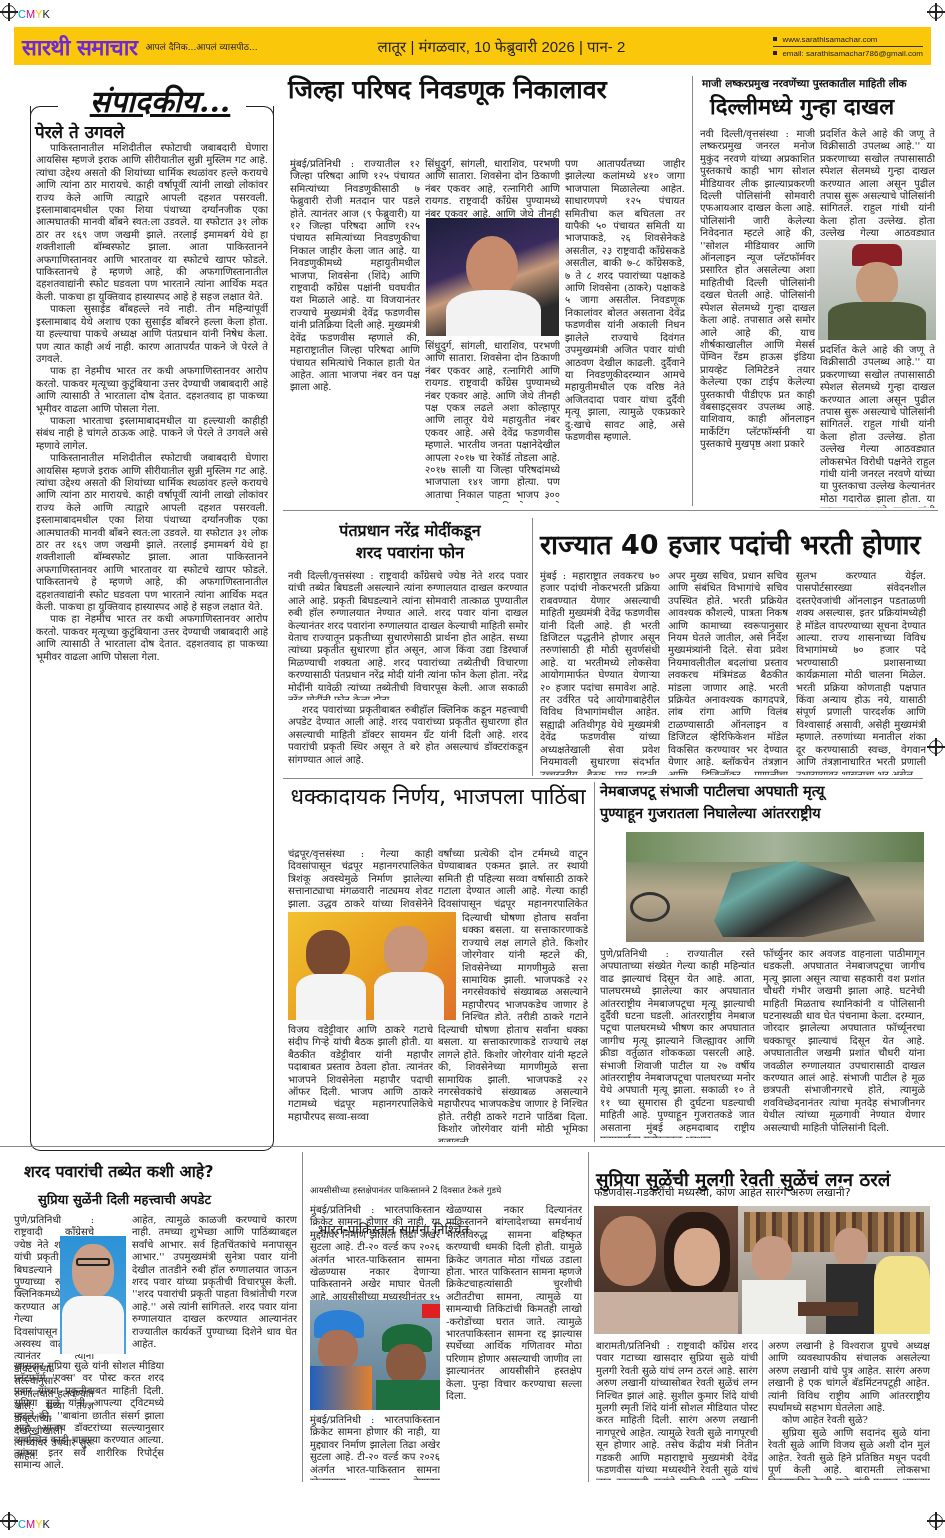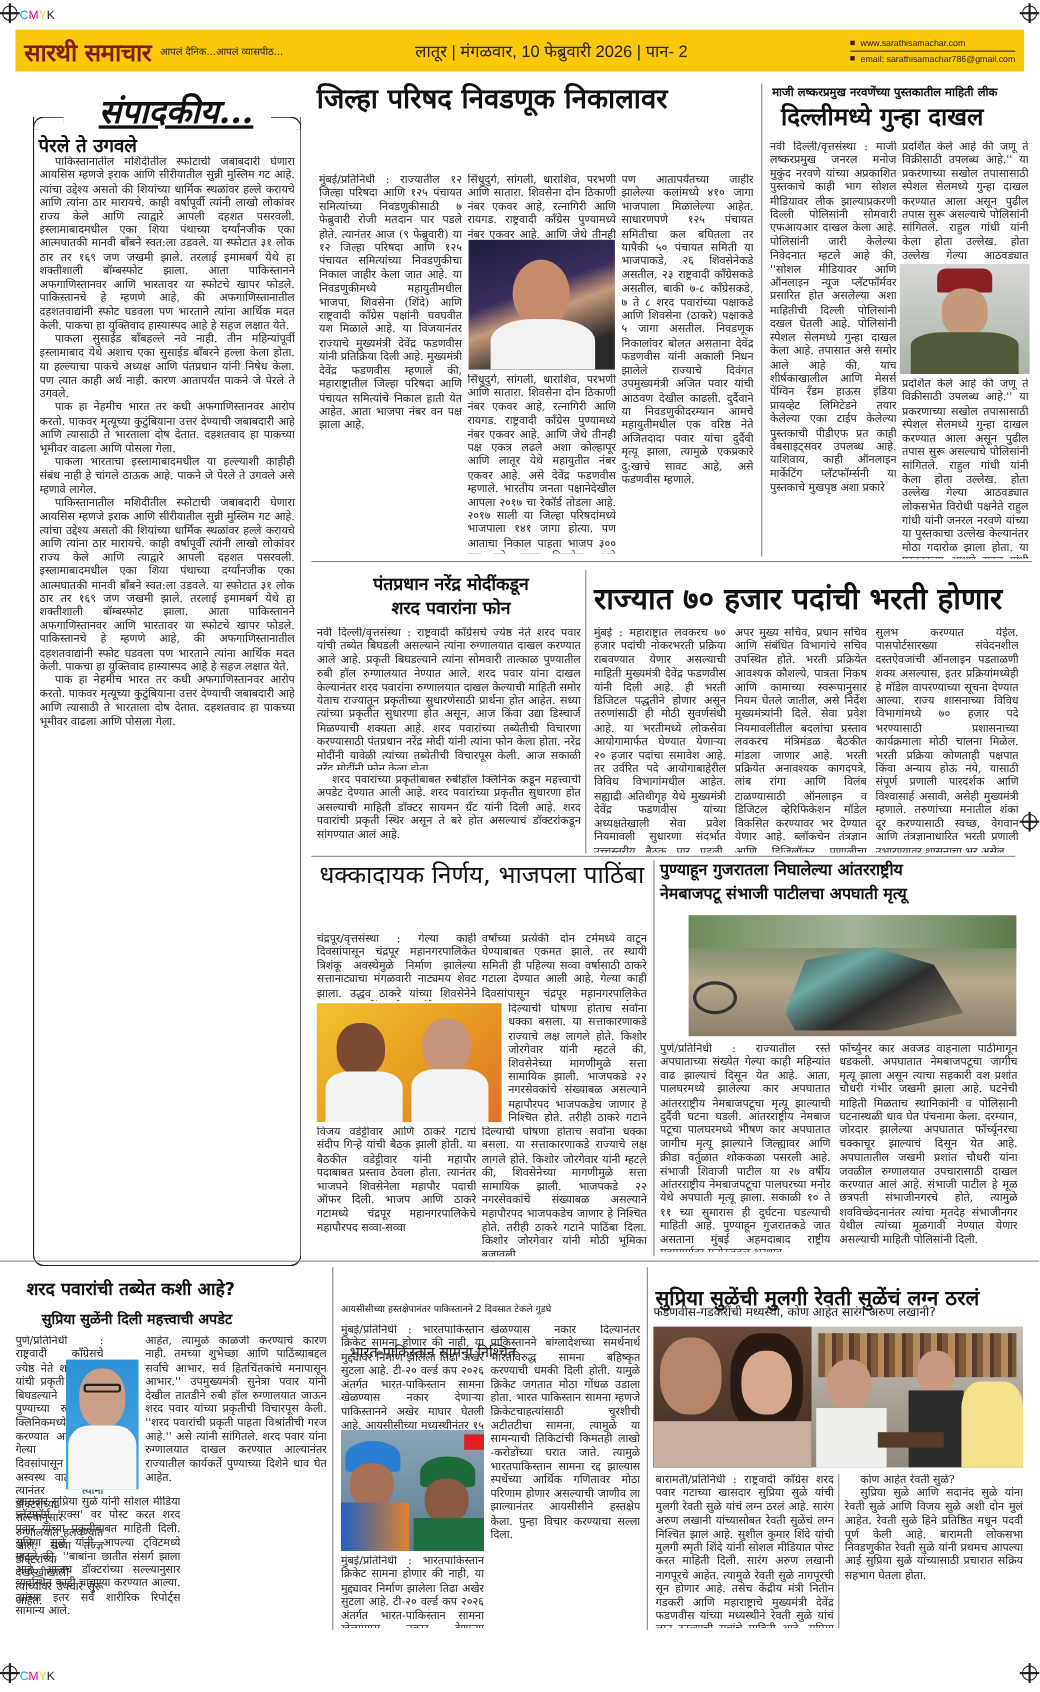--- a/index.html
+++ b/index.html
@@ -4,21 +4,21 @@
 <style>
   *{box-sizing:border-box;margin:0;padding:0}
   body{width:945px;height:1538px;background:#fff;font-family:"DejaVu Serif",serif;color:#111;position:relative;overflow:hidden}
   .reg{position:absolute;width:18px;height:18px}
   .reg:before{content:"";position:absolute;left:2px;top:2px;width:12px;height:12px;border:1.5px solid #222;border-radius:50%}
   .reg:after{content:"";position:absolute;left:8px;top:0;width:1.5px;height:18px;background:#222}
   .regh{position:absolute;left:0;top:8px;width:18px;height:1.5px;background:#222}
   .cmyk{position:absolute;font:11px "Liberation Sans",sans-serif}
   .cmyk .c{color:#00a8e0}.cmyk .m{color:#e0007a}.cmyk .y{color:#f5d000}.cmyk .k{color:#222}
   .masthead{position:absolute;left:14px;top:27px;width:917px;height:38px;background:#fbc70a;display:flex;align-items:center;padding:0 8px}
-  .brand{font:bold 22px "DejaVu Sans",sans-serif;color:#7f1d1d;letter-spacing:-0.5px}
+  .brand{font:bold 22px "DejaVu Sans",sans-serif;color:#6d28d9;letter-spacing:-0.5px}
   .tag{font:9px "DejaVu Sans",sans-serif;margin-left:8px;color:#222}
   .dateline{font:15px "Liberation Sans",sans-serif;margin-left:120px;color:#222}
   .contacts{margin-left:auto;font:8px "Liberation Sans",sans-serif;color:#222;line-height:13px}
   .contacts div:first-child{border-bottom:1px solid #333}
   .contacts span.b{display:inline-block;width:4px;height:4px;background:#222;margin-right:5px;vertical-align:middle}
   .col-text{font-size:10px;line-height:12.4px;text-align:justify;color:#222}
   .col-text p{text-indent:14px}
   .box{position:absolute;border:1.5px solid #222;border-radius:10px}
   .vrule{position:absolute;width:1px;background:#888}
   .hrule{position:absolute;height:1px;background:#888}
@@ -97,21 +97,21 @@
 <div class="hrule" style="left:283px;top:510px;width:655px"></div>
 
 <h2 class="abs" style="left:290px;top:520px;width:240px;text-align:center;font-size:16px;line-height:22px">
   <div>पंतप्रधान नरेंद्र मोदींकडून</div>
   <div>शरद पवारांना फोन</div>
 </h2>
 <div class="abs col-text" style="left:288px;top:570px;width:240px;height:130px;overflow:hidden">नवी दिल्ली/वृत्तसंस्था : राष्ट्रवादी काँग्रेसचे ज्येष्ठ नेते शरद पवार यांची तब्येत बिघडली असल्याने त्यांना रुग्णालयात दाखल करण्यात आले आहे. प्रकृती बिघडल्याने त्यांना सोमवारी तात्काळ पुण्यातील रुबी हॉल रुग्णालयात नेण्यात आले. शरद पवार यांना दाखल केल्यानंतर शरद पवारांना रुग्णालयात दाखल केल्याची माहिती समोर येताच राज्यातून प्रकृतीच्या सुधारणेसाठी प्रार्थना होत आहेत. सध्या त्यांच्या प्रकृतीत सुधारणा होत असून, आज किंवा उद्या डिस्चार्ज मिळण्याची शक्यता आहे. शरद पवारांच्या तब्येतीची विचारणा करण्यासाठी पंतप्रधान नरेंद्र मोदी यांनी त्यांना फोन केला होता. नरेंद्र मोदींनी यावेळी त्यांच्या तब्येतीची विचारपूस केली. आज सकाळी नरेंद्र मोदींनी फोन केला होता.</div>
 <div class="abs col-text" style="left:288px;top:704px;width:240px;height:70px;overflow:hidden;text-indent:14px">शरद पवारांच्या प्रकृतीबाबत रुबीहॉल क्लिनिक कडून महत्त्वाची अपडेट देण्यात आली आहे. शरद पवारांच्या प्रकृतीत सुधारणा होत असल्याची माहिती डॉक्टर सायमन ग्रँट यांनी दिली आहे. शरद पवारांची प्रकृती स्थिर असून ते बरे होत असल्याचं डॉक्टरांकडून सांगण्यात आलं आहे.</div>
 <div class="vrule" style="left:532px;top:518px;height:258px"></div>
 
-<h1 class="abs" style="left:540px;top:525px;font-size:27px;white-space:nowrap">राज्यात ७० हजार पदांची भरती होणार</h1>
+<h1 class="abs" style="left:540px;top:525px;font-size:27px;white-space:nowrap">राज्यात 40 हजार पदांची भरती होणार</h1>
 <div class="abs col-text" style="left:540px;top:570px;width:120px;height:205px;overflow:hidden">मुंबई : महाराष्ट्रात लवकरच ७० हजार पदांची नोकरभरती प्रक्रिया राबवण्यात येणार असल्याची माहिती मुख्यमंत्री देवेंद्र फडणवीस यांनी दिली आहे. ही भरती डिजिटल पद्धतीने होणार असून तरुणांसाठी ही मोठी सुवर्णसंधी आहे. या भरतीमध्ये लोकसेवा आयोगामार्फत घेण्यात येणाऱ्या २० हजार पदांचा समावेश आहे. तर उर्वरित पदे आयोगाबाहेरील विविध विभागांमधील आहेत. सह्याद्री अतिथीगृह येथे मुख्यमंत्री देवेंद्र फडणवीस यांच्या अध्यक्षतेखाली सेवा प्रवेश नियमावली सुधारणा संदर्भात उच्चस्तरीय बैठक पार पडली. बैठकीस मुख्य सचिव राजेश अग्रवाल तसेच सर्व</div>
 <div class="abs col-text" style="left:668px;top:570px;width:120px;height:205px;overflow:hidden">अपर मुख्य सचिव, प्रधान सचिव आणि संबंधित विभागांचे सचिव उपस्थित होते. भरती प्रक्रियेत आवश्यक कौशल्ये, पात्रता निकष आणि कामाच्या स्वरूपानुसार नियम घेतले जातील, असे निर्देश मुख्यमंत्र्यांनी दिले. सेवा प्रवेश नियमावलीतील बदलांचा प्रस्ताव लवकरच मंत्रिमंडळ बैठकीत मांडला जाणार आहे. भरती प्रक्रियेत अनावश्यक कागदपत्रे, लांब रांगा आणि विलंब टाळण्यासाठी ऑनलाइन व डिजिटल व्हेरिफिकेशन मॉडेल विकसित करण्यावर भर देण्यात येणार आहे. ब्लॉकचेन तंत्रज्ञान आणि डिजिलॉकर प्रणालीचा वापर करून प्रमाणपत्र पडताळणी</div>
 <div class="abs col-text" style="left:796px;top:570px;width:130px;height:205px;overflow:hidden">सुलभ करण्यात येईल. पासपोर्टसारख्या संवेदनशील दस्तऐवजांची ऑनलाइन पडताळणी शक्य असल्यास, इतर प्रक्रियांमध्येही हे मॉडेल वापरण्याच्या सूचना देण्यात आल्या. राज्य शासनाच्या विविध विभागांमध्ये ७० हजार पदे भरण्यासाठी प्रशासनाच्या कार्यक्रमाला मोठी चालना मिळेल. भरती प्रक्रिया कोणताही पक्षपात किंवा अन्याय होऊ नये, यासाठी संपूर्ण प्रणाली पारदर्शक आणि विश्वासार्ह असावी, असेही मुख्यमंत्री म्हणाले. तरुणांच्या मनातील शंका दूर करण्यासाठी स्वच्छ, वेगवान आणि तंत्रज्ञानाधारित भरती प्रणाली उभारण्यावर शासनाचा भर असेल.</div>
 <div class="hrule" style="left:283px;top:778px;width:640px"></div>
 
 <h2 class="abs" style="left:283px;top:782px;width:310px;text-align:center;font-weight:normal;font-size:22px;line-height:30px;white-space:nowrap">
   <div>धक्कादायक निर्णय, भाजपला पाठिंबा</div>
 </h2>
 <div class="abs col-text" style="left:288px;top:848px;width:145px;height:62px;overflow:hidden">चंद्रपूर/वृत्तसंस्था : गेल्या काही दिवसांपासून चंद्रपूर महानगरपालिकेत त्रिशंकू अवस्थेमुळे निर्माण झालेल्या सत्तानाट्याचा मंगळवारी नाट्यमय शेवट झाला. उद्धव ठाकरे यांच्या शिवसेनेने भाजपला पाठिंबा देत काँग्रेस पक्षाला मोठा धक्का दिला. आज महापौर पदाच्या निवडणुकीत शिवसेनेने भाजपला पाठिंबा देत काँग्रेस पक्षाला मोठा धक्का दिला.</div>
 <div class="abs col-text" style="left:438px;top:848px;width:150px;height:62px;overflow:hidden">वर्षांच्या प्रत्येकी दोन टर्ममध्ये वाटून घेण्याबाबत एकमत झाले. तर स्थायी समिती ही पहिल्या सव्वा वर्षासाठी ठाकरे गटाला देण्यात आली आहे. गेल्या काही दिवसांपासून चंद्रपूर महानगरपालिकेत सत्तास्थापनेवरून जाटाघाटी सुरु होत्या. भाजपा ठाकरे गट एकत्र येऊन भाजपचा चंद्रपूर महानगरपालिकेत सत्तेत येणार हे ठरले आहे.</div>
@@ -120,22 +120,22 @@
   <div style="position:absolute;left:8px;top:62px;width:70px;height:50px;border-radius:30% 30% 0 0;background:#f4f4f4"></div>
   <div style="position:absolute;left:96px;top:14px;width:44px;height:50px;border-radius:45%;background:#c8947a"></div>
   <div style="position:absolute;left:86px;top:60px;width:70px;height:52px;border-radius:30% 30% 0 0;background:#f4f4f4"></div>
 </div>
 <div class="abs col-text" style="left:462px;top:912px;width:126px;height:108px;overflow:hidden">दिल्याची घोषणा होताच सर्वांना धक्का बसला. या सत्ताकारणाकडे राज्याचे लक्ष लागले होते. किशोर जोरगेवार यांनी म्हटले की, शिवसेनेच्या मागणीमुळे सत्ता सामायिक झाली. भाजपकडे २२ नगरसेवकांचे संख्याबळ असल्याने महापौरपद भाजपकडेच जाणार हे निश्चित होते. तरीही ठाकरे गटाने पाठिंबा दिला. किशोर जोरगेवार यांनी मोठी भूमिका बजावली.</div>
 <div class="abs col-text" style="left:288px;top:1024px;width:145px;height:118px;overflow:hidden">विजय वडेट्टीवार आणि ठाकरे गटाचे संदीप गिऱ्हे यांची बैठक झाली होती. या बैठकीत वडेट्टीवार यांनी महापौर पदाबाबत प्रस्ताव ठेवला होता. त्यानंतर भाजपने शिवसेनेला महापौर पदाची ऑफर दिली. भाजप आणि ठाकरे गटामध्ये चंद्रपूर महानगरपालिकेचे महापौरपद सव्वा-सव्वा</div>
 <div class="abs col-text" style="left:438px;top:1024px;width:150px;height:118px;overflow:hidden">दिल्याची घोषणा होताच सर्वांना धक्का बसला. या सत्ताकारणाकडे राज्याचे लक्ष लागले होते. किशोर जोरगेवार यांनी म्हटले की, शिवसेनेच्या मागणीमुळे सत्ता सामायिक झाली. भाजपकडे २२ नगरसेवकांचे संख्याबळ असल्याने महापौरपद भाजपकडेच जाणार हे निश्चित होते. तरीही ठाकरे गटाने पाठिंबा दिला. किशोर जोरगेवार यांनी मोठी भूमिका बजावली.</div>
 <div class="vrule" style="left:594px;top:782px;height:360px"></div>
 
 <h2 class="abs" style="left:600px;top:780px;width:325px;font-size:14.5px;line-height:22px;white-space:nowrap">
+  <div>नेमबाजपटू संभाजी पाटीलचा अपघाती मृत्यू</div>
   <div>पुण्याहून गुजरातला निघालेल्या आंतरराष्ट्रीय</div>
-  <div>नेमबाजपटू संभाजी पाटीलचा अपघाती मृत्यू</div>
 </h2>
 <div class="photo" style="left:626px;top:832px;width:298px;height:110px;background:linear-gradient(180deg,#9fb29c 0%,#7e8c6c 25%,#b7aa8e 55%,#8a7d6a 100%)">
   <div style="position:absolute;left:0;top:0;width:298px;height:30px;background:linear-gradient(90deg,#6f8a5a,#a4b39a,#5f7a4c)"></div>
   <div style="position:absolute;left:70px;top:25px;width:180px;height:80px;background:linear-gradient(150deg,#3b3f3a,#6aa8a0 35%,#2c2c2c 60%,#8f8270);clip-path:polygon(10% 80%,20% 20%,55% 5%,85% 25%,100% 80%,60% 100%,15% 100%)"></div>
   <div style="position:absolute;left:4px;top:60px;width:40px;height:30px;border-radius:50%;border:3px solid #333"></div>
 </div>
 <div class="abs col-text" style="left:600px;top:948px;width:155px;height:190px;overflow:hidden">पुणे/प्रतिनिधी : राज्यातील रस्ते अपघाताच्या संख्येत गेल्या काही महिन्यांत वाढ झाल्याचं दिसून येत आहे. आता, पालघरमध्ये झालेल्या कार अपघातात आंतरराष्ट्रीय नेमबाजपटूचा मृत्यू झाल्याची दुर्दैवी घटना घडली. आंतरराष्ट्रीय नेमबाज पटूचा पालघरमध्ये भीषण कार अपघातात जागीच मृत्यू झाल्याने जिल्ह्यावर आणि क्रीडा वर्तुळात शोककळा पसरली आहे. संभाजी शिवाजी पाटील या २७ वर्षीय आंतरराष्ट्रीय नेमबाजपटूचा पालघरच्या मनोर येथे अपघाती मृत्यू झाला. सकाळी १० ते ११ च्या सुमारास ही दुर्घटना घडल्याची माहिती आहे. पुण्याहून गुजरातकडे जात असताना मुंबई अहमदाबाद राष्ट्रीय महामार्गावर मनोरजवळ भरधाव</div>
 <div class="abs col-text" style="left:763px;top:948px;width:162px;height:190px;overflow:hidden">फॉर्च्युनर कार अवजड वाहनाला पाठीमागून धडकली. अपघातात नेमबाजपटूचा जागीच मृत्यू झाला असून त्याचा सहकारी वश प्रशांत चौधरी गंभीर जखमी झाला आहे. घटनेची माहिती मिळताच स्थानिकांनी व पोलिसानी घटनास्थळी धाव घेत पंचनामा केला. दरम्यान, जोरदार झालेल्या अपघातात फॉर्च्यूनरचा चक्काचूर झाल्याचं दिसून येत आहे. अपघातातील जखमी प्रशांत चौधरी यांना जवळील रुग्णालयात उपचारासाठी दाखल करण्यात आलं आहे. संभाजी पाटील हे मूळ छत्रपती संभाजीनगरचे होते, त्यामुळे शवविच्छेदनानंतर त्यांचा मृतदेह संभाजीनगर येथील त्यांच्या मूळगावी नेण्यात येणार असल्याची माहिती पोलिसांनी दिली.</div>
 <div class="hrule" style="left:0;top:1146px;width:945px"></div>
 
@@ -182,15 +182,16 @@
   <div style="position:absolute;left:14px;top:30px;width:40px;height:46px;border-radius:45%;background:#c69a82"></div>
   <div style="position:absolute;left:4px;top:74px;width:64px;height:56px;background:#eeeeea"></div>
   <div style="position:absolute;left:96px;top:22px;width:34px;height:40px;border-radius:45%;background:#c69a82"></div>
   <div style="position:absolute;left:88px;top:58px;width:50px;height:70px;background:#2c2c2c"></div>
   <div style="position:absolute;left:136px;top:50px;width:56px;height:80px;border-radius:30% 30% 0 0;background:#f2e28a"></div>
   <div style="position:absolute;left:60px;top:96px;width:60px;height:14px;background:#5a3a2a"></div>
 </div>
 <div class="abs col-text" style="left:596px;top:1340px;width:162px;height:140px;overflow:hidden">बारामती/प्रतिनिधी : राष्ट्रवादी काँग्रेस शरद पवार गटाच्या खासदार सुप्रिया सुळे यांची मुलगी रेवती सुळे यांचं लग्न ठरलं आहे. सारंग अरुण लखानी यांच्यासोबत रेवती सुळेंचं लग्न निश्चित झालं आहे. सुशील कुमार शिंदे यांची मुलगी स्मृती शिंदे यांनी सोशल मीडियात पोस्ट करत माहिती दिली. सारंग अरुण लखानी नागपूरचे आहेत. त्यामुळे रेवती सुळे नागपूरची सून होणार आहे. तसेच केंद्रीय मंत्री नितीन गडकरी आणि महाराष्ट्राचे मुख्यमंत्री देवेंद्र फडणवीस यांच्या मध्यस्थीने रेवती सुळे यांचं लग्न ठरल्याची सूत्रांचे माहिती आहे. सुप्रिया सुळे यांचे होणारे जावई सारंग</div>
 <div class="vrule" style="left:762px;top:1340px;height:140px"></div>
 <div class="abs col-text" style="left:768px;top:1340px;width:162px;height:140px;overflow:hidden">
+  <div>अरुण लखानी हे विश्वराज ग्रुपचे अध्यक्ष आणि व्यवस्थापकीय संचालक असलेल्या अरुण लखानी यांचे पुत्र आहेत. सारंग अरुण लखानी हे एक चांगले बॅडमिंटनपटूही आहेत. त्यांनी विविध राष्ट्रीय आणि आंतरराष्ट्रीय स्पर्धांमध्ये सहभाग घेतलेला आहे.</div>
   <div style="font-weight:normal;text-indent:14px">कोण आहेत रेवती सुळे?</div>
   <div style="text-indent:14px">सुप्रिया सुळे आणि सदानंद सुळे यांना रेवती सुळे आणि विजय सुळे अशी दोन मुलं आहेत. रेवती सुळे हिने प्रतिष्ठित मधून पदवी पूर्ण केली आहे. बारामती लोकसभा निवडणुकीत रेवती सुळे यांनी प्रथमच आपल्या आई सुप्रिया सुळे यांच्यासाठी प्रचारात सक्रिय सहभाग घेतला होता.</div>
 </div>
 
 </body></html>

